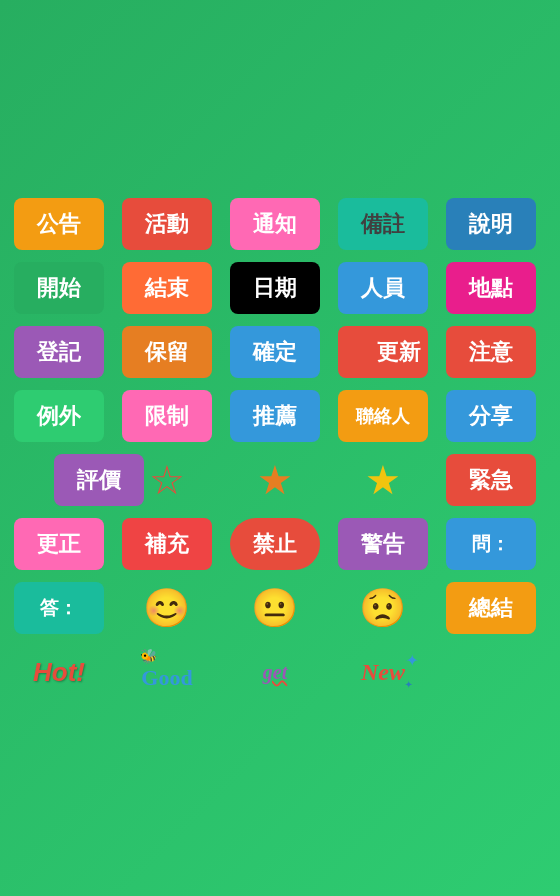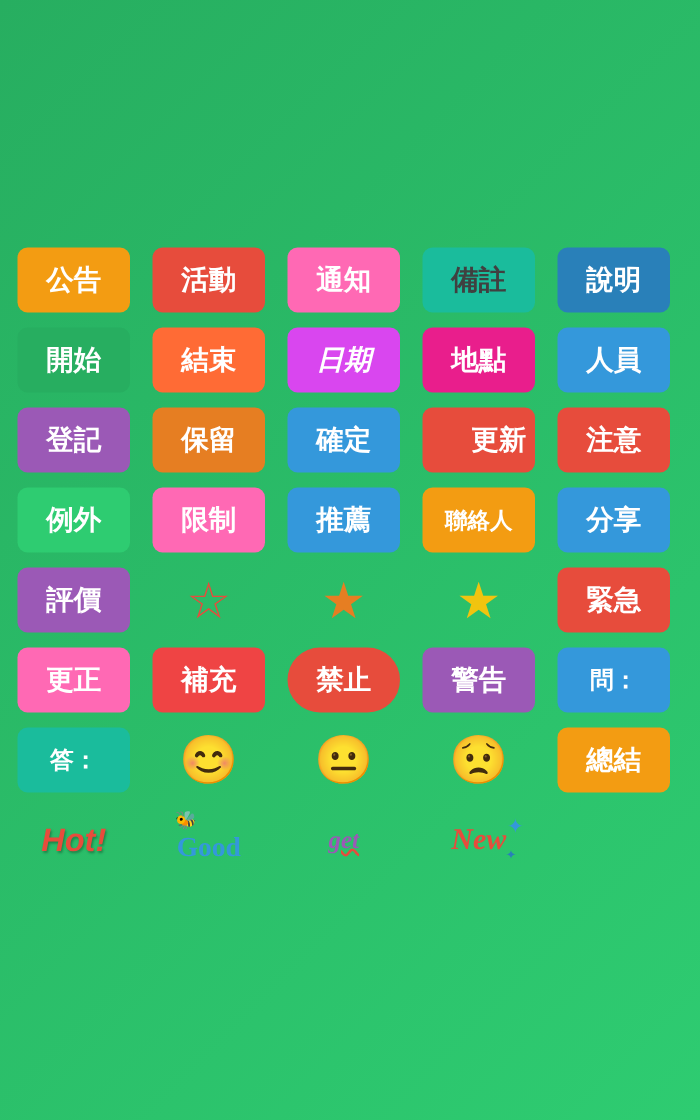--- a/index.html
+++ b/index.html
@@ -46,41 +46,41 @@
     
     .tag-gongao { background: #f39c12; color: #fff; }
     .tag-activity { background: #e74c3c; color: #fff; }
     .tag-notice { background: #ff69b4; color: #fff; }
     .tag-note { background: #1abc9c; color: #404040; }
     .tag-explain { background: #2980b9; color: #fff; }
 
     
     .tag-start { background: #27ae60; color: #fff; }
     .tag-end { background: #ff6b35; color: #fff; }
-    .tag-date { background: #d946ef; color: #fff; font-style: italic; }
+    .tag-date { background: #000000; color: #fff; }
     .tag-person { background: #3498db; color: #fff; }
     .tag-location { background: #e91e8c; color: #fff; }
 
     
     .tag-register { background: #9b59b6; color: #fff; }
     .tag-reserve { background: #e67e22; color: #fff; }
     .tag-confirm { background: #3498db; color: #fff; }
     .tag-update { background: #e74c3c; color: #fff; padding-left: 32px; }
     .tag-delete { background: #27ae60; color: #fff; }
 
     
     .tag-attention { background: #e74c3c; color: #fff; }
     .tag-exception { background: #2ecc71; color: #fff; }
     .tag-limit { background: #ff69b4; color: #fff; }
     .tag-recommend { background: #3498db; color: #fff; }
     .tag-contact { background: #f39c12; color: #fff; }
 
     
     .tag-share { background: #3498db; color: #fff; }
-    .tag-review { background: #9b59b6; color: #fff; }
+    .tag-review { background: #9b59b6; color: #fff; margin-left: 40px; }
 
     
     .tag-urgent { background: #e74c3c; color: #fff; }
     .tag-correct { background: #ff69b4; color: #fff; }
     .tag-supplement { background: #ef4444; color: #fff; }
     .tag-forbidden { background: #e74c3c; color: #fff; border-radius: 50px; }
     .tag-warning { background: #9b59b6; color: #fff; }
 
     
     .tag-question { background: #3498db; color: #fff; font-size: 20px; }
@@ -126,22 +126,22 @@
 
   <div class="tag tag-gongao">公告</div>
   <div class="tag tag-activity">活動</div>
   <div class="tag tag-notice">通知</div>
   <div class="tag tag-note">備註</div>
   <div class="tag tag-explain">說明</div>
 
   <div class="tag tag-start">開始</div>
   <div class="tag tag-end">結束</div>
   <div class="tag tag-date">日期</div>
+  <div class="tag tag-person">人員</div>
   <div class="tag tag-location">地點</div>
-  <div class="tag tag-person">人員</div>
 
   <div class="tag tag-register">登記</div>
   <div class="tag tag-reserve">保留</div>
   <div class="tag tag-confirm">確定</div>
   <div class="tag tag-update">更新</div>
 
   <div class="tag tag-attention">注意</div>
   <div class="tag tag-exception">例外</div>
   <div class="tag tag-limit">限制</div>
   <div class="tag tag-recommend">推薦</div>

